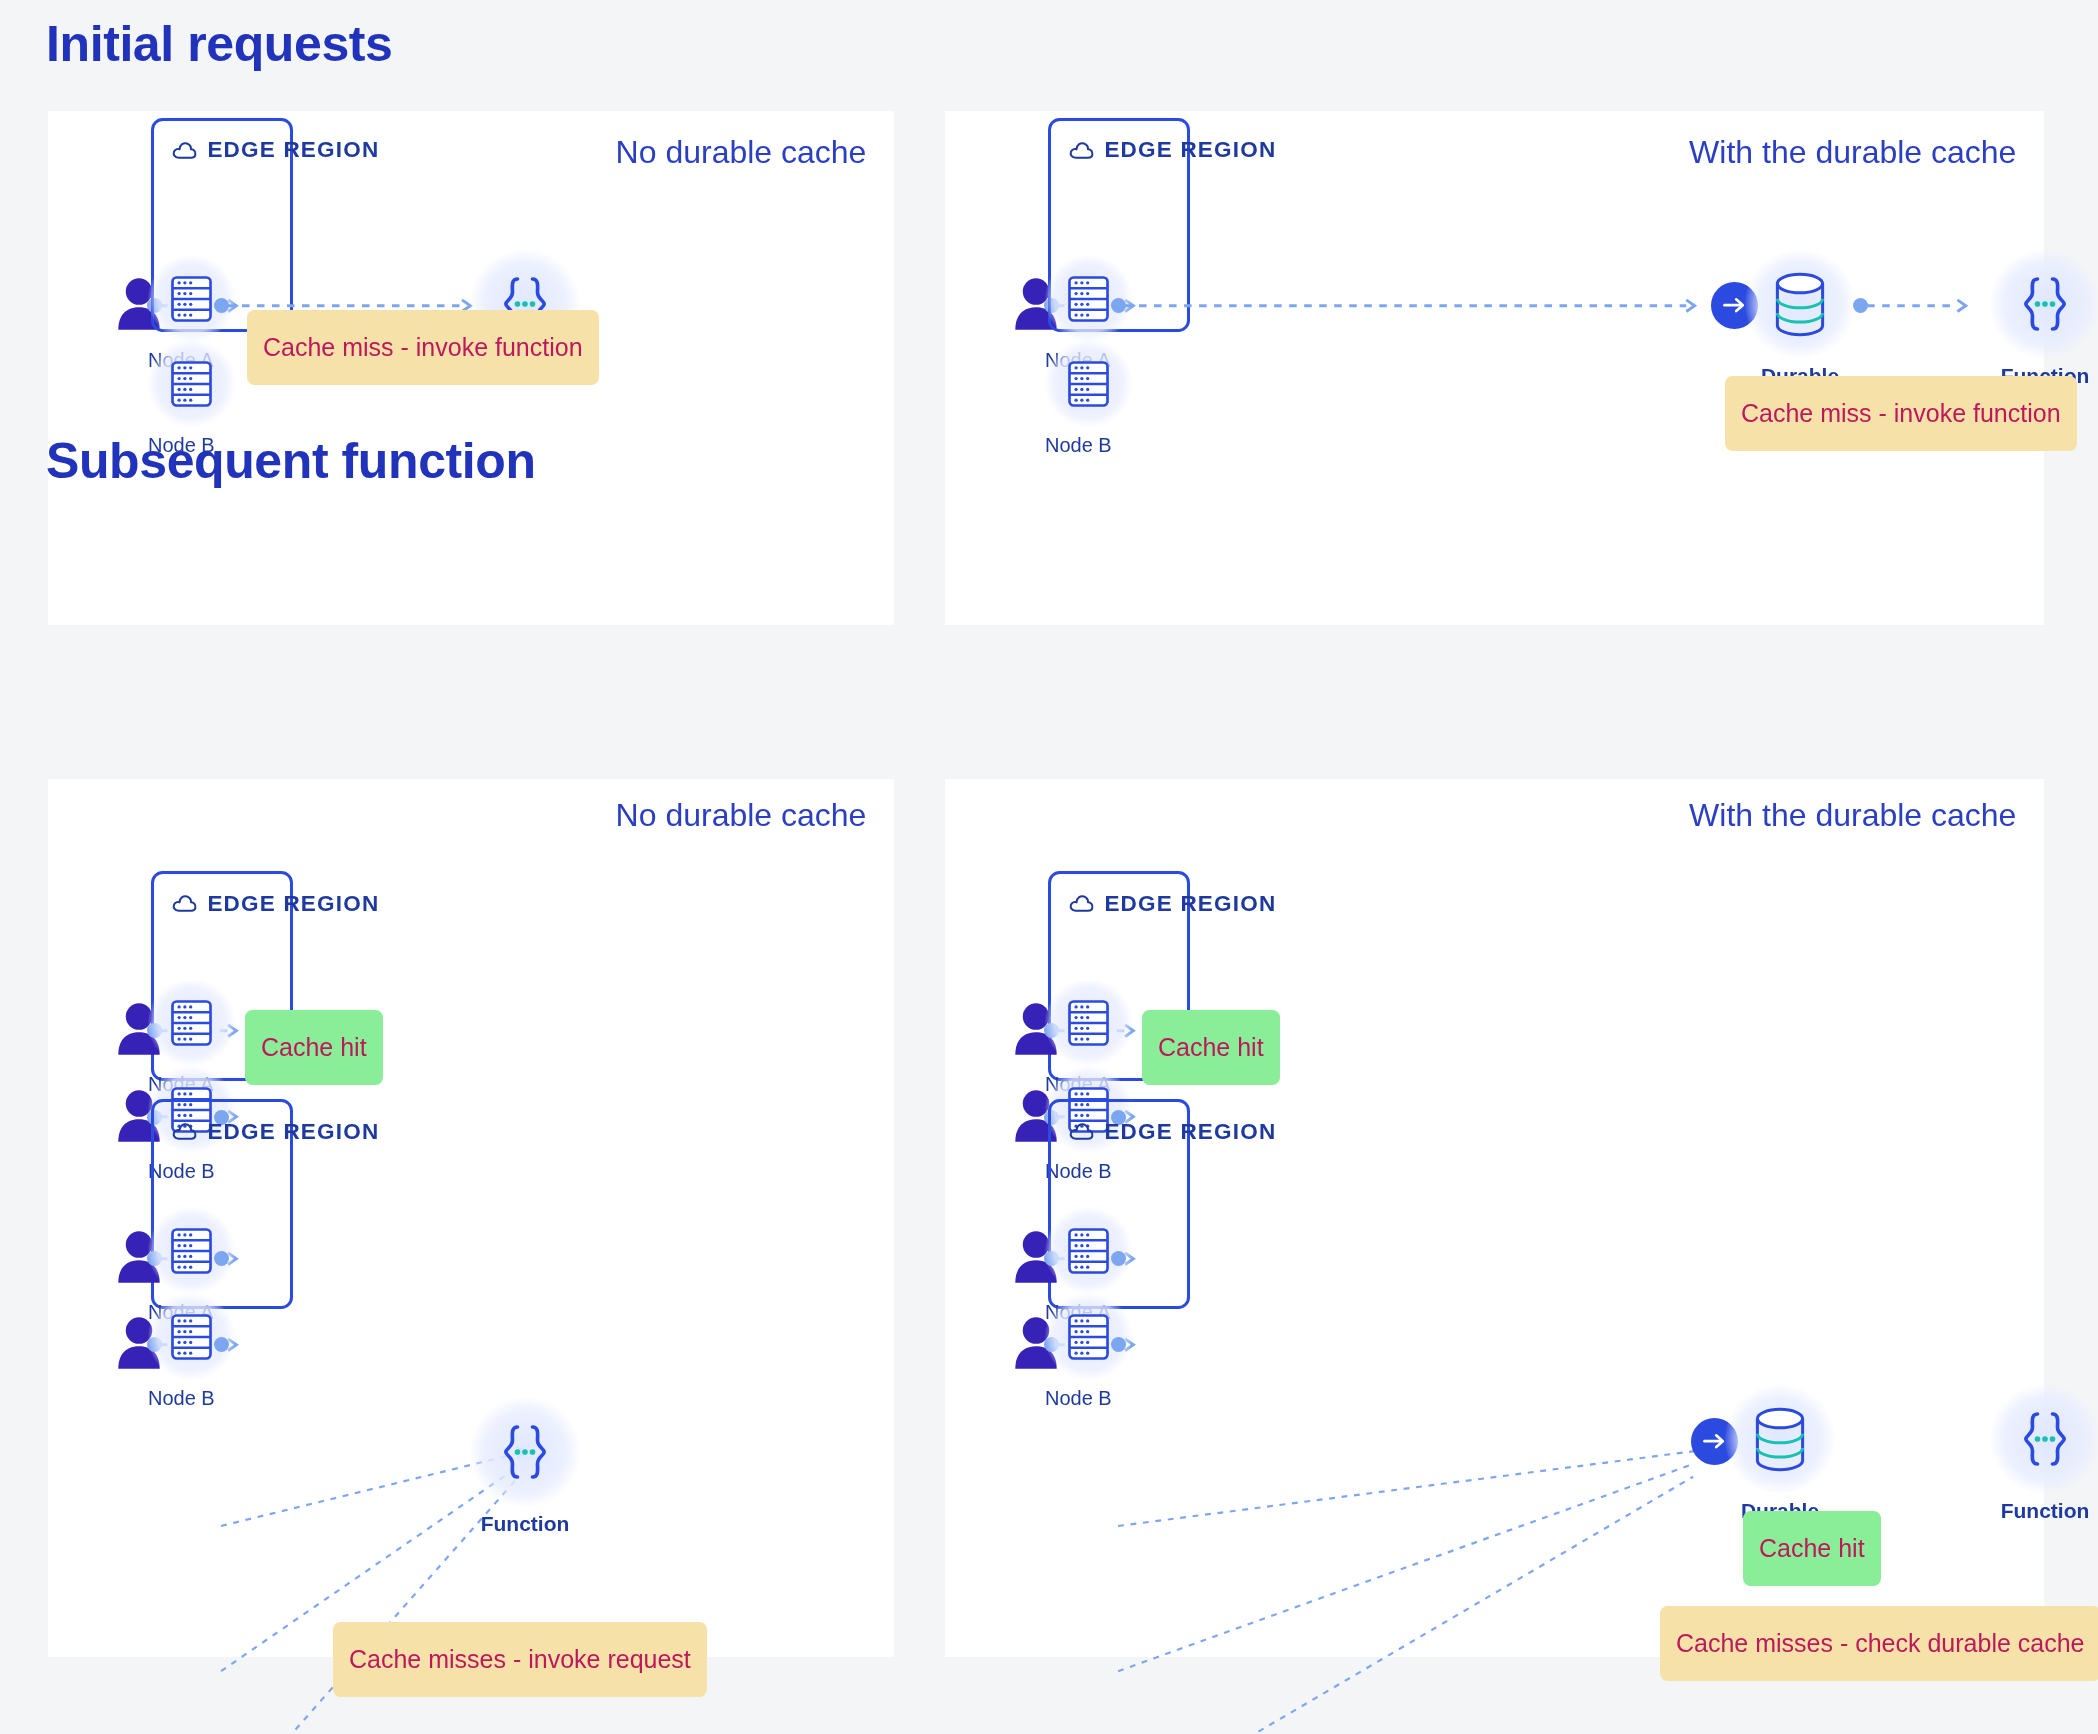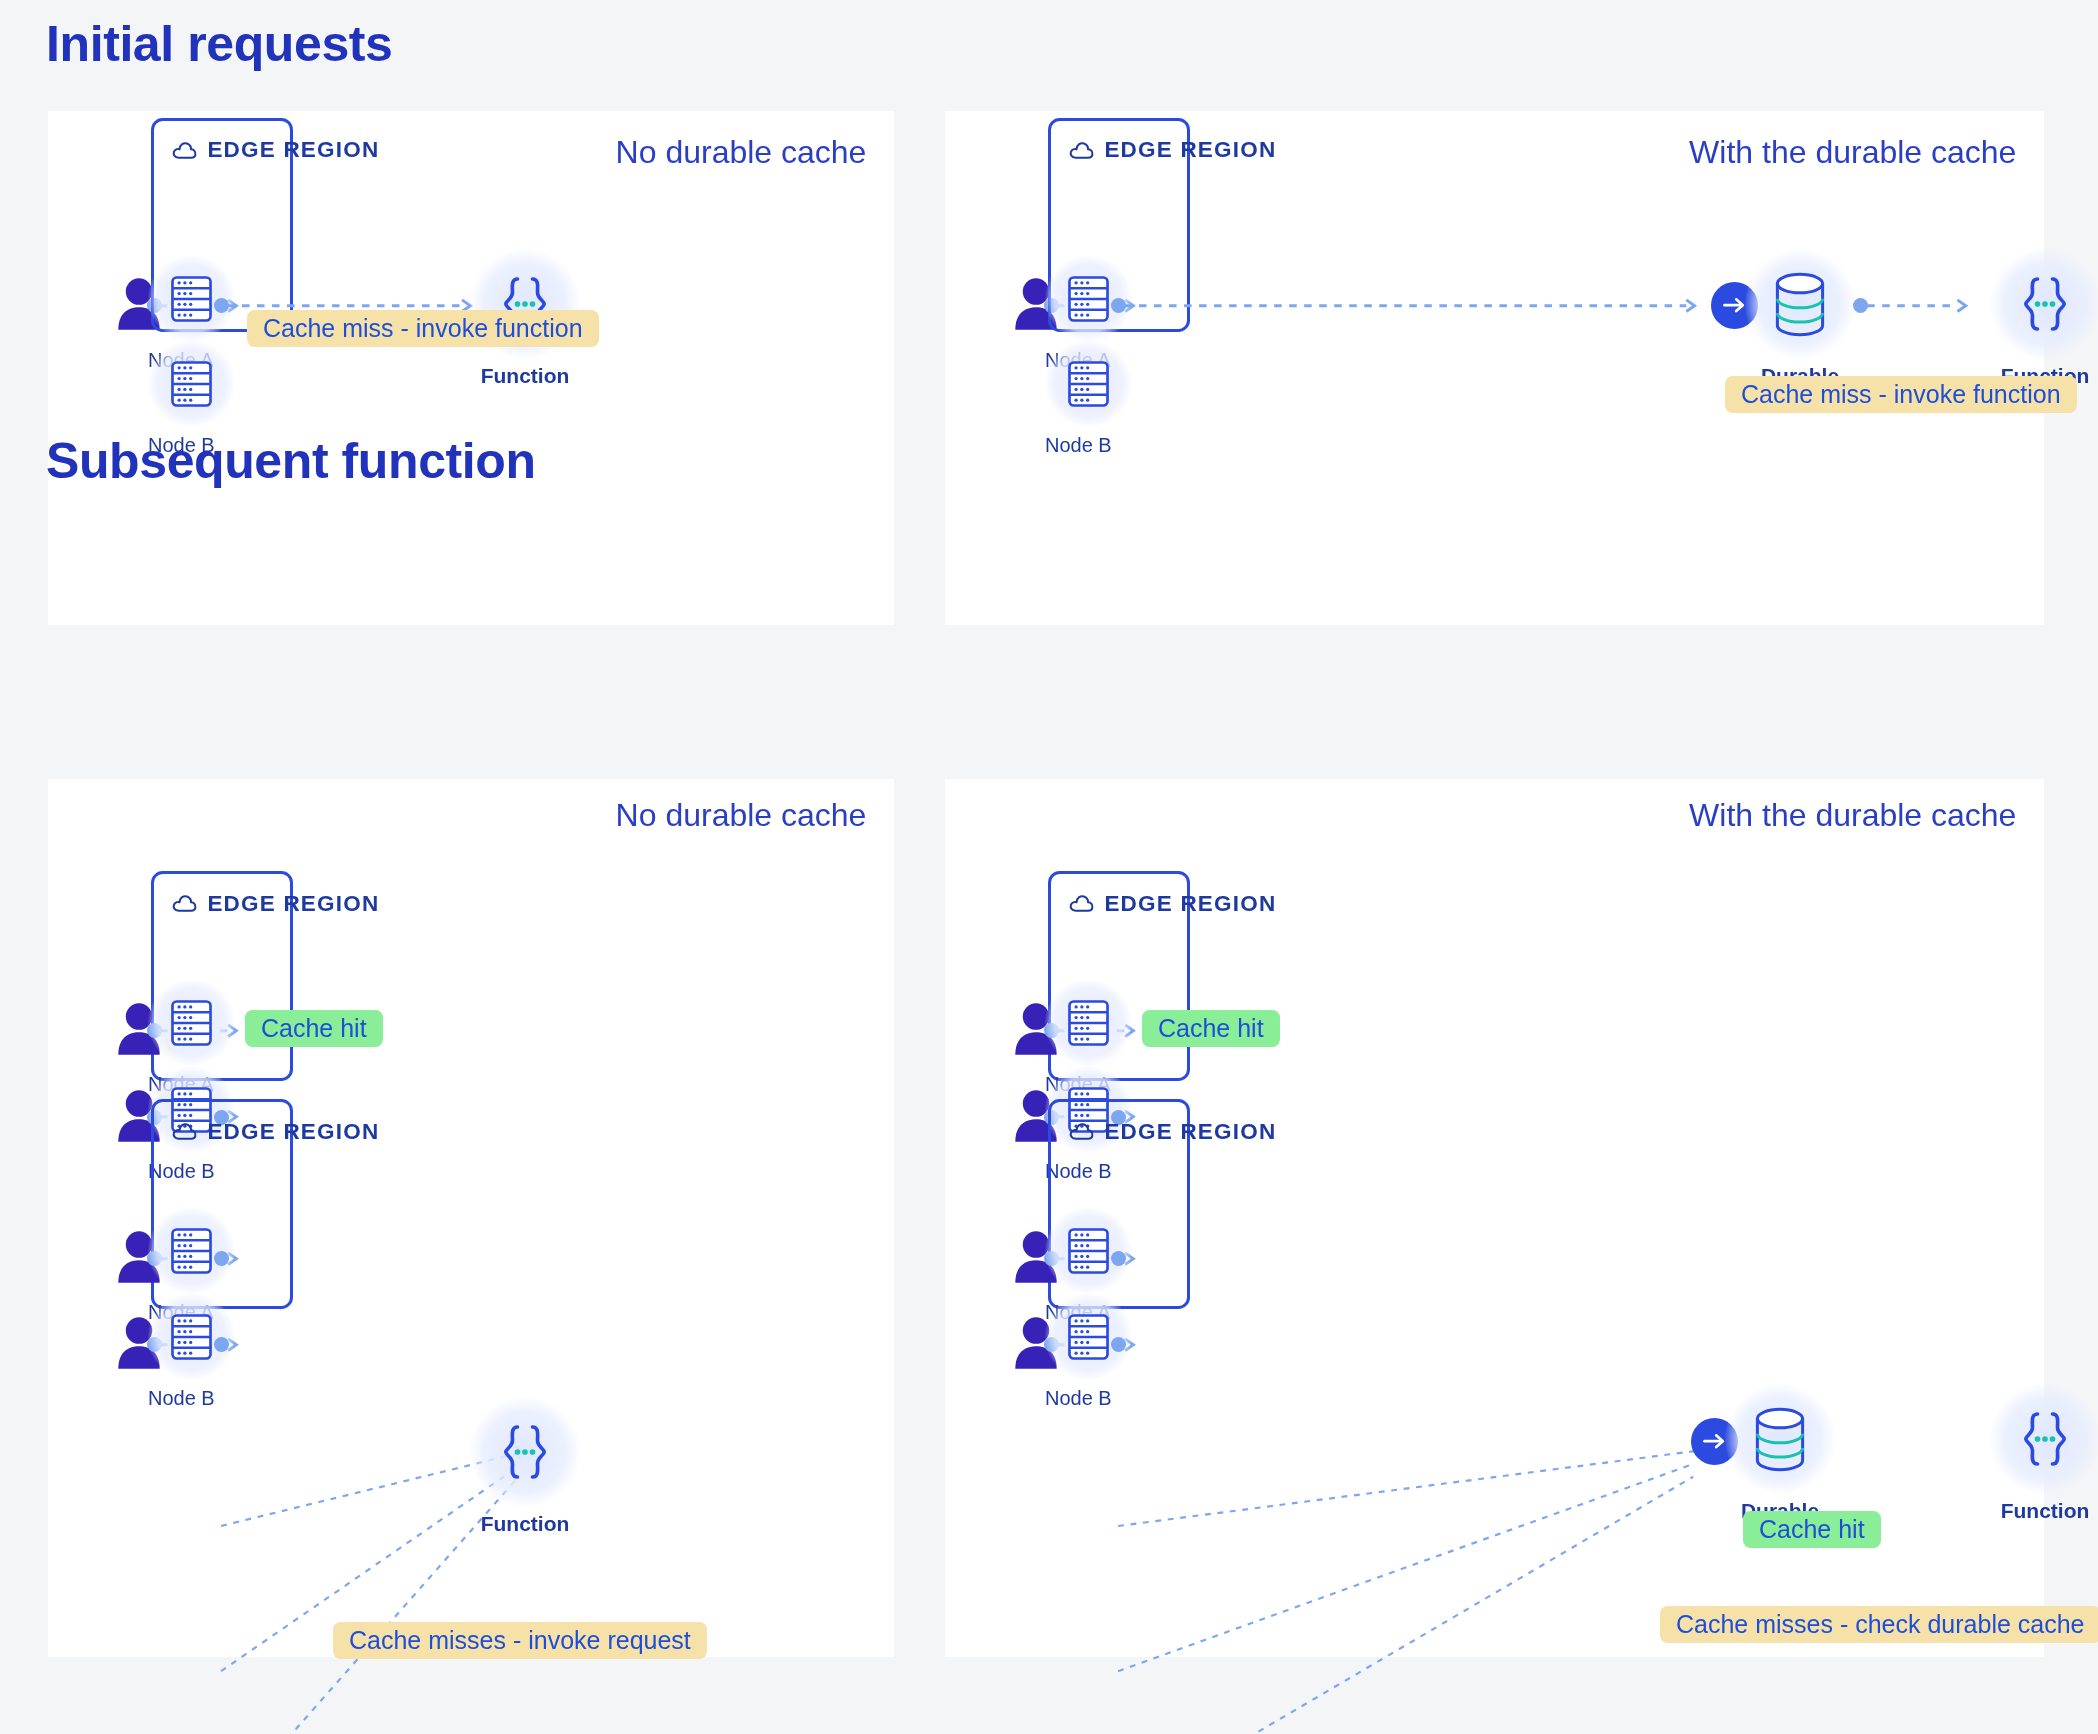--- a/index.html
+++ b/index.html
@@ -89,22 +89,22 @@
     color:#1e3a9e;
     line-height:1.15;
     white-space:pre-line;
   }
 
   
   .badge{
     position:absolute;
     border-radius:7.5px;
     font-size:25px;
-    color:#1d4ed8;
-    padding:4px 16px;
+    color:#be185d;
+    padding:23px 16px;
     white-space:nowrap;
     box-sizing:border-box;
   }
   .badge.yellow{background:#f6e2a9;}
   .badge.green{background:#8aee99;font-weight:normal;margin-left:18px;}
 
   
   .conn{position:absolute;pointer-events:none;}
   .dot{
     position:absolute;

